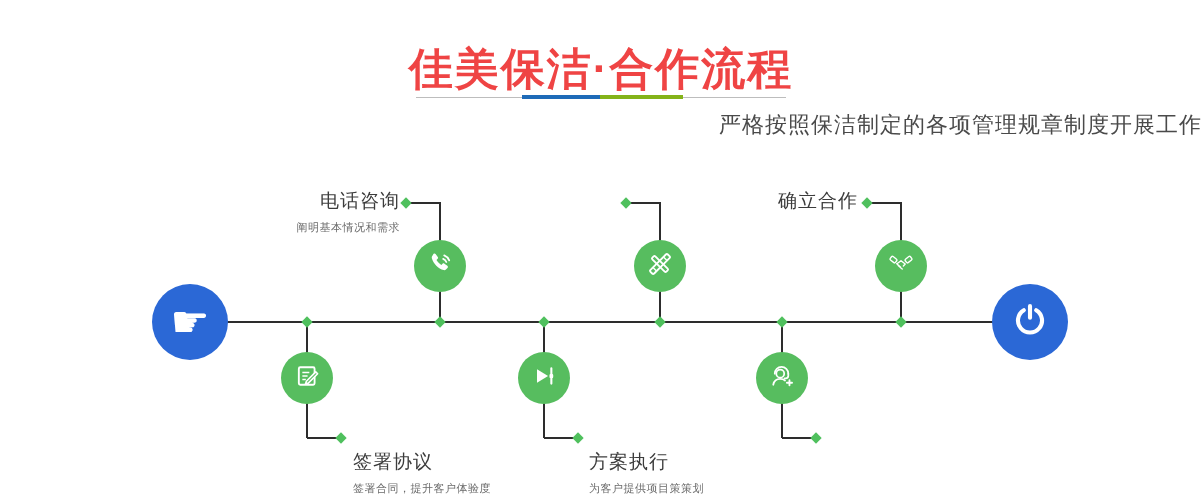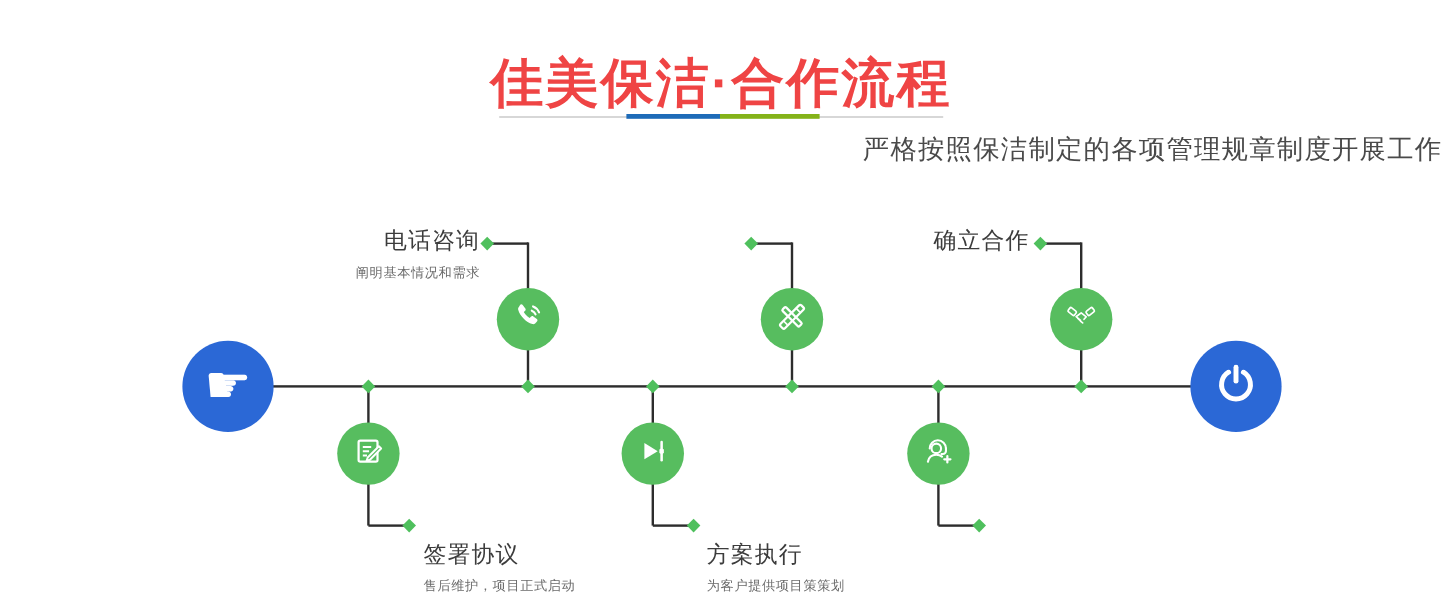--- a/index.html
+++ b/index.html
@@ -99,21 +99,21 @@
       </svg>
     </span>
   </div>
 
   <div class="vline" style="left:306px;top:322px;height:116px;"></div>
   <div class="hline" style="left:307px;top:437px;width:30px;"></div>
   <div class="diamond" style="left:337px;top:434px;"></div>
   <div class="diamond" style="left:303px;top:318px;"></div>
   <div class="label-bottom" style="left:353px;top:426px;">
     <div class="step-title">签署协议</div>
-    <div class="step-desc">售后维护，项目正式启动</div>
+    <div class="step-desc">签署合同，提升客户体验度</div>
   </div>
   <div class="step-circle" style="left:281px;top:352px;">
     <span>
       <svg width="28" height="28" viewBox="0 0 24 24" fill="none" stroke="#fff" stroke-width="1.6" stroke-linejoin="round">
         <rect x="5" y="4.5" width="13.5" height="15" rx="1.2"></rect>
         <path d="M8 9h6M8 12h4.5M8 15h3" stroke-width="1.4"></path>
         <path d="M11.5 16.5L19.5 8.5l1.6 1.6-8 8-2.4.8z" fill="#57bd5f" stroke-width="1.4"></path>
       </svg>
     </span>
   </div>

